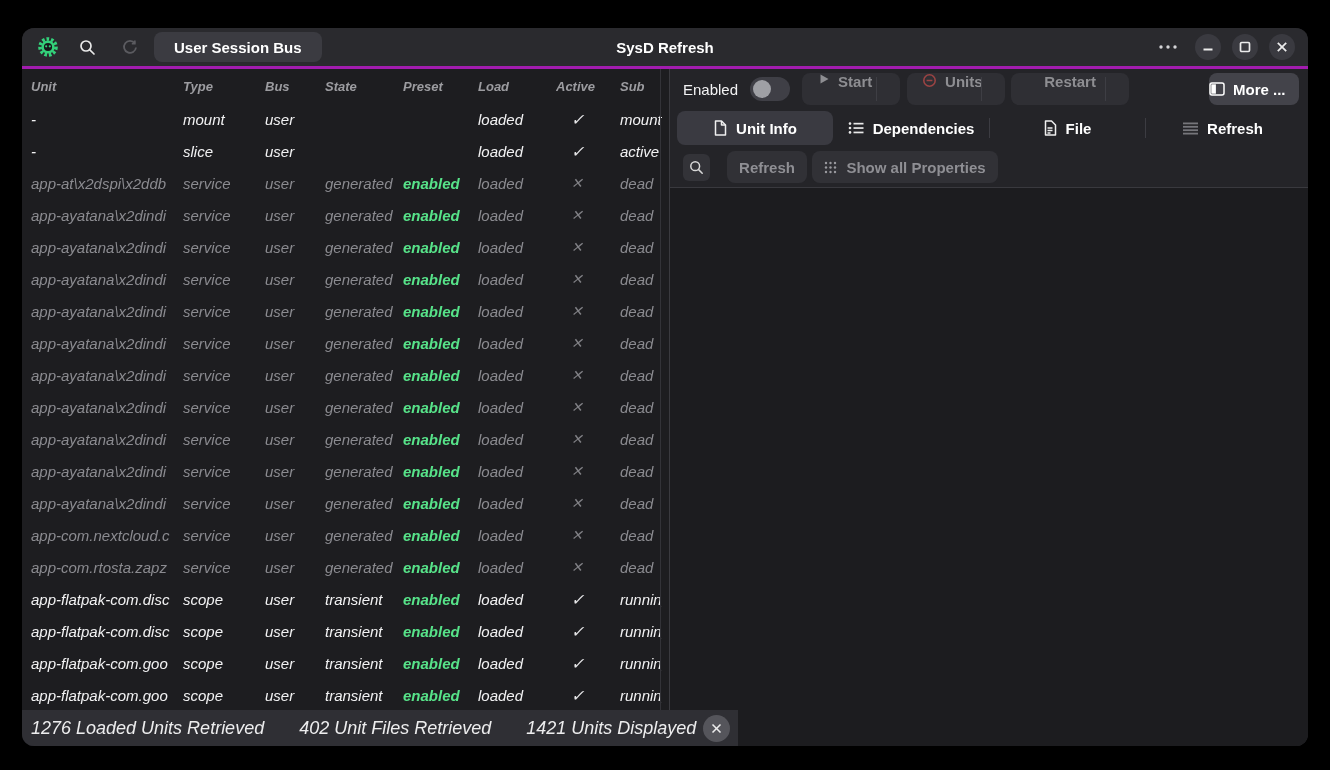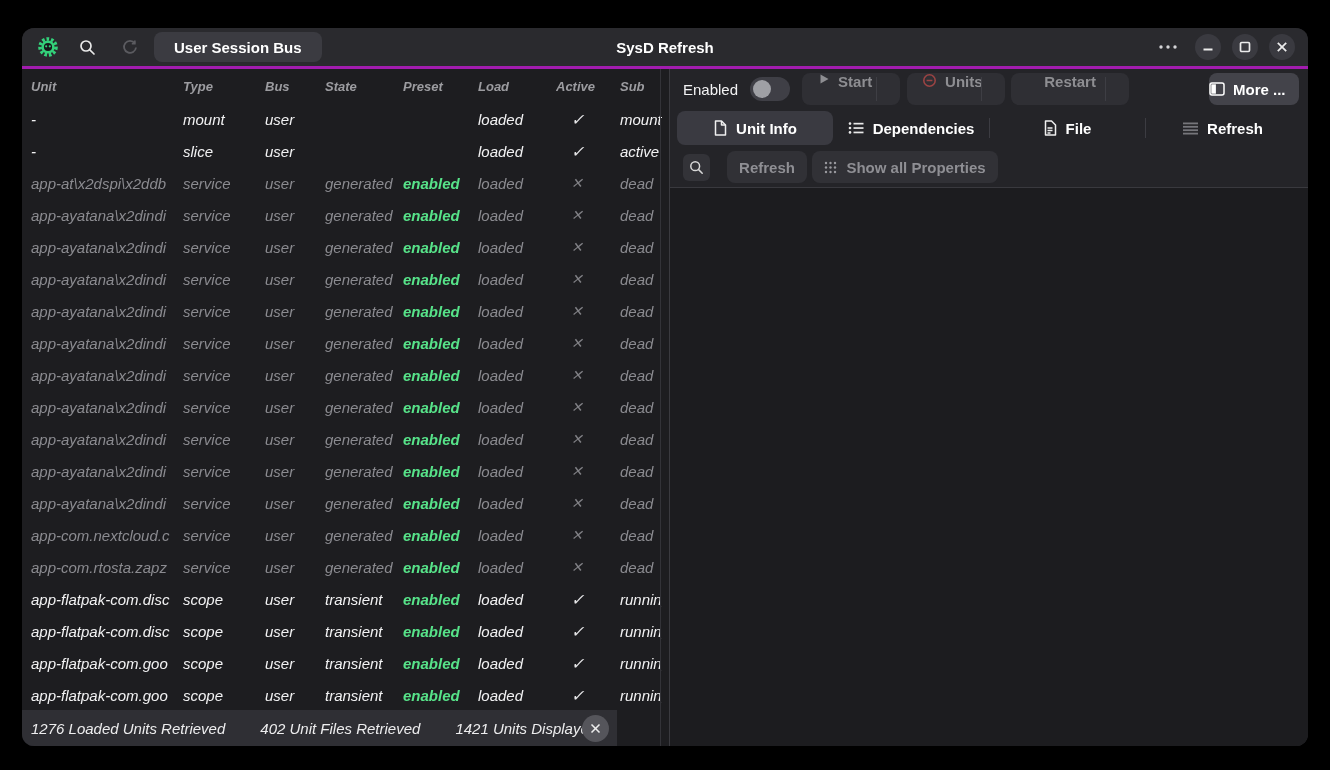--- a/index.html
+++ b/index.html
@@ -48,23 +48,23 @@
   .trow.dim { color:#8b8b90; }
   .cell { white-space:nowrap; overflow:hidden; padding-right:12px; }
   .c-preset { padding-right:20px; font-weight:700; color:#57e389; }
   .trow.dim .c-preset { color:#57e389; }
   .c-active { padding:0 0 0 15px; overflow:visible; }
   .c-active.check { color:#e6e6e8; font-size:16px; }
   .c-active.cross { color:#808085; font-size:14px; }
   .c-sub { padding-right:0; }
 
   
-  .statusbar { position:absolute; left:0; bottom:0; width:595px; height:36px;
+  .statusbar { position:absolute; left:0; bottom:0; width:716px; height:36px;
     background:#2f2f34; display:flex; align-items:center; gap:35px;
-    padding-left:9px; font-size:15px; color:#ededee; z-index:5; }
+    padding-left:9px; font-size:18px; color:#ededee; z-index:5; }
   .toast-close { position:absolute; right:8px; top:4.5px; width:27px; height:27px;
     border-radius:50%; background:#55555b; border:none; color:#ececec;
     display:flex; align-items:center; justify-content:center; cursor:pointer; }
 
   
   .rp-row { position:absolute; left:7px; right:7px; display:flex; align-items:center; }
   .rp-actions { top:4px; height:32px; }
   .enabled-label { margin-left:6px; font-size:15px; color:#f2f2f3; }
   .toggle { width:40px; height:24px; border-radius:13px; background:#3f3f46;
     margin-left:12px; position:relative; cursor:pointer; border:none; flex:none; }

